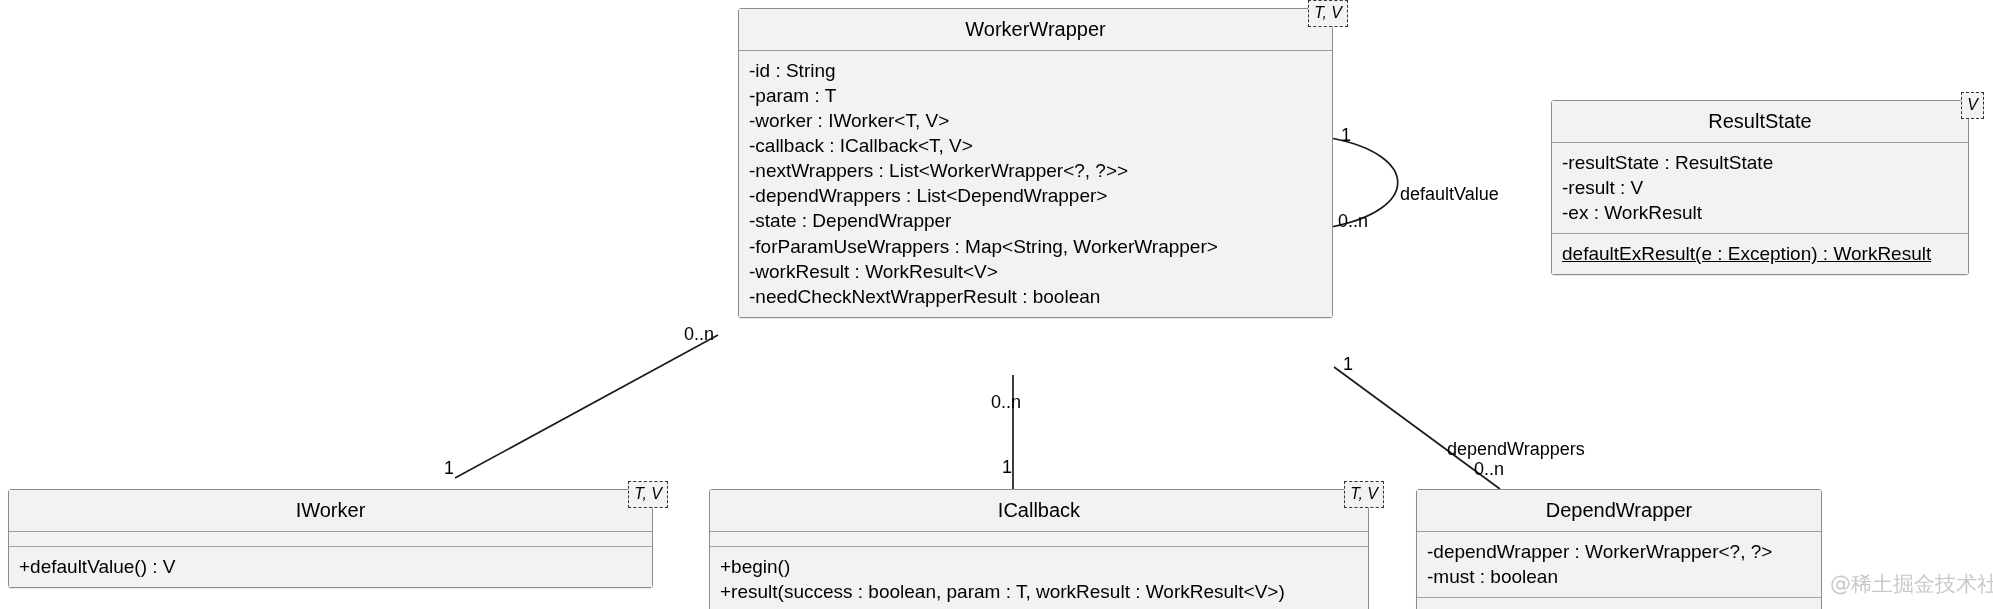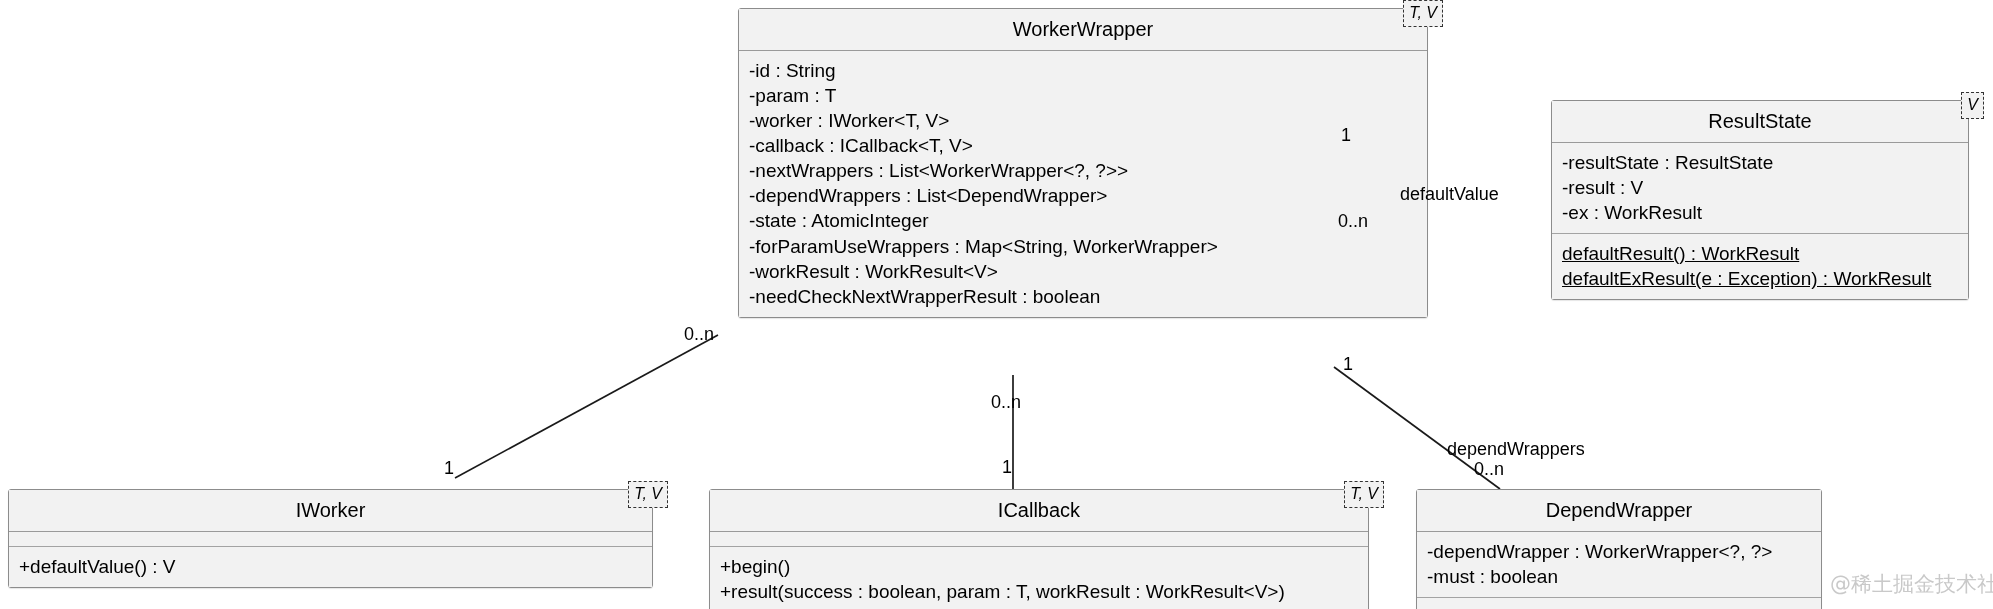--- a/index.html
+++ b/index.html
@@ -113,51 +113,50 @@
 
     <path d="M 1331 138 C 1420 155, 1420 210, 1331 227"></path>
 
     <line x1="718" y1="335" x2="455" y2="478"></line>
 
     <line x1="1013" y1="375" x2="1013" y2="489"></line>
 
     <line x1="1334" y1="367" x2="1500" y2="489"></line>
   </svg>
 
-  <div class="uml-class" style="left:738px; top:8px; width:690px;">
+  <div class="uml-class" style="left:738px; top:8px; width:595px;">
     <div class="uml-title">
       <span>WorkerWrapper</span>
       <span class="type-badge">T, V</span>
     </div>
     <div class="uml-compartment">
       <div class="uml-row">-id : String</div>
       <div class="uml-row">-param : T</div>
       <div class="uml-row">-worker : IWorker&lt;T, V&gt;</div>
       <div class="uml-row">-callback : ICallback&lt;T, V&gt;</div>
       <div class="uml-row">-nextWrappers : List&lt;WorkerWrapper&lt;?, ?&gt;&gt;</div>
       <div class="uml-row">-dependWrappers : List&lt;DependWrapper&gt;</div>
-      <div class="uml-row">-state : AtomicInteger</div>
+      <div class="uml-row">-state : DependWrapper</div>
       <div class="uml-row">-forParamUseWrappers : Map&lt;String, WorkerWrapper&gt;</div>
       <div class="uml-row">-workResult : WorkResult&lt;V&gt;</div>
       <div class="uml-row">-needCheckNextWrapperResult : boolean</div>
     </div>
   </div>
 
   <div class="uml-class" style="left:1551px; top:100px; width:418px;">
     <div class="uml-title">
       <span>ResultState</span>
       <span class="type-badge">V</span>
     </div>
     <div class="uml-compartment">
       <div class="uml-row">-resultState : ResultState</div>
       <div class="uml-row">-result : V</div>
       <div class="uml-row">-ex : WorkResult</div>
     </div>
     <div class="uml-compartment">
-      <div class="uml-row static">defaultResult() : WorkResult</div>
       <div class="uml-row static">defaultExResult(e : Exception) : WorkResult</div>
     </div>
   </div>
 
   <div class="uml-class" style="left:8px; top:489px; width:645px;">
     <div class="uml-title">
       <span>IWorker</span>
       <span class="type-badge">T, V</span>
     </div>
     <div class="uml-compartment empty"></div>

